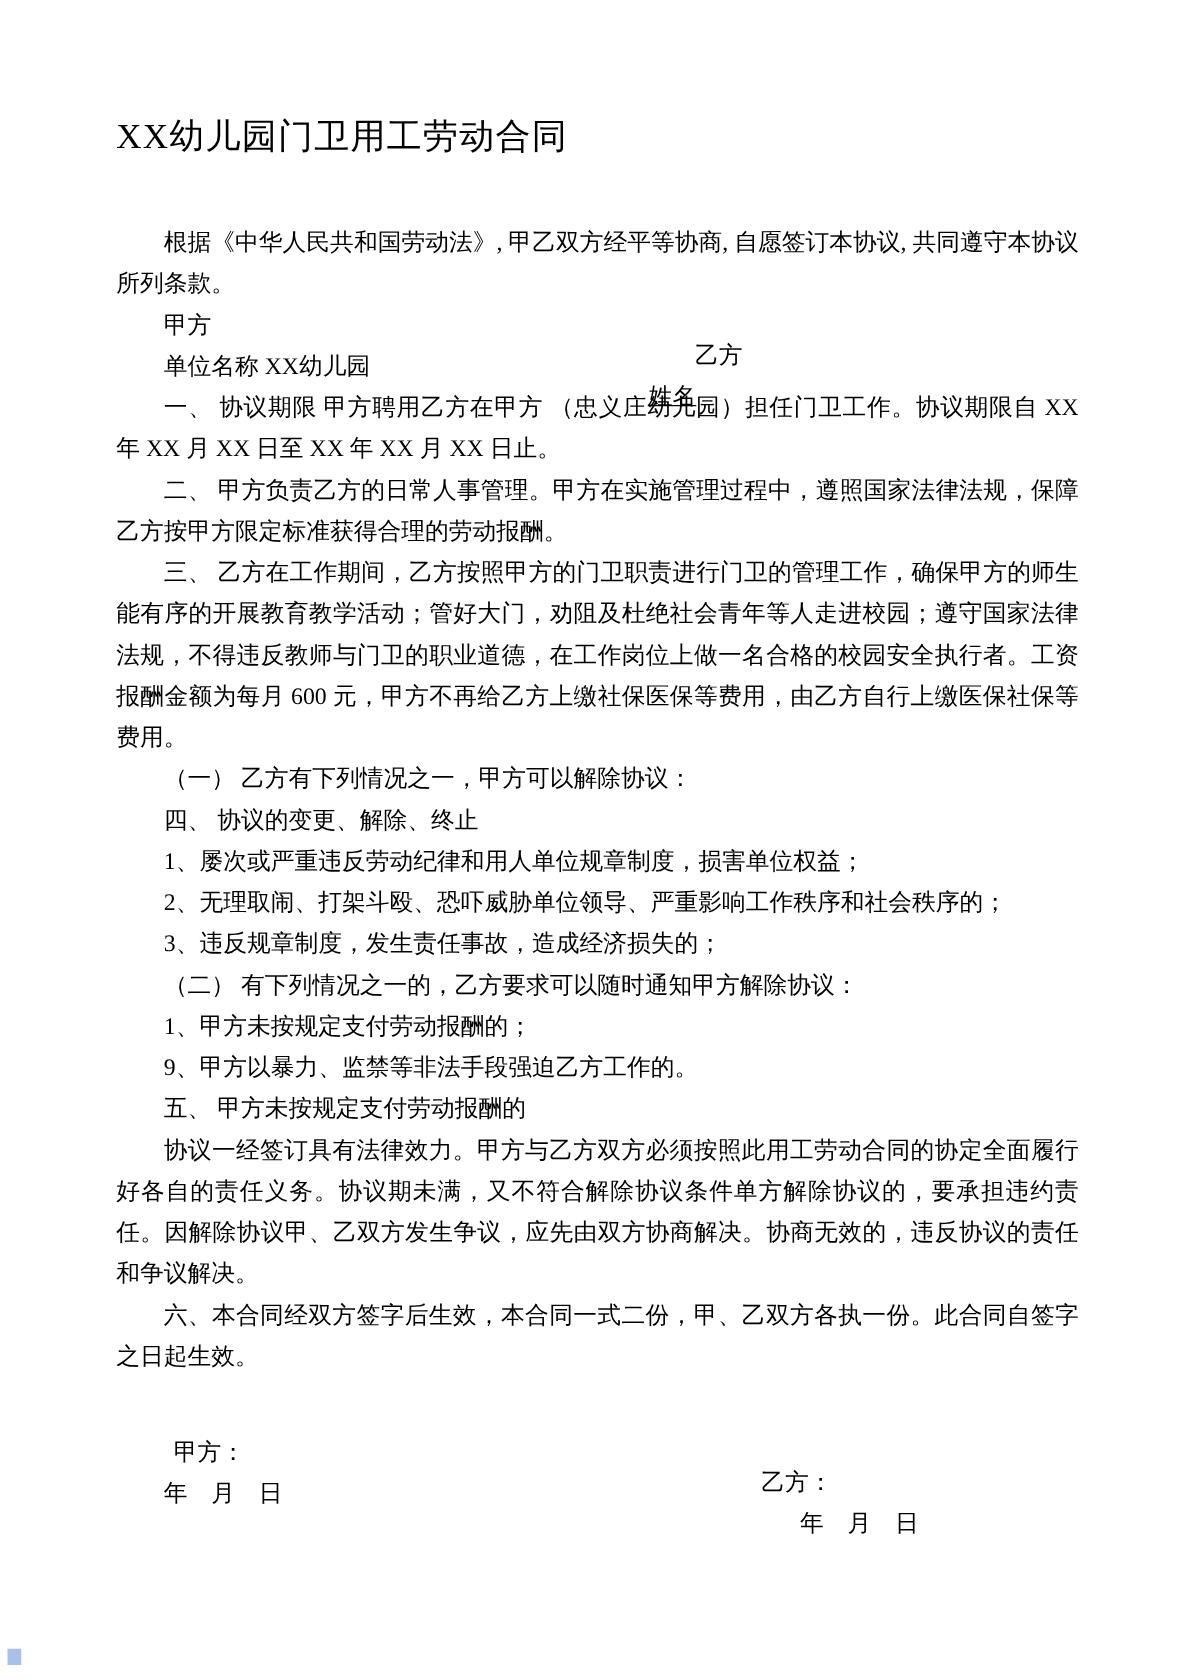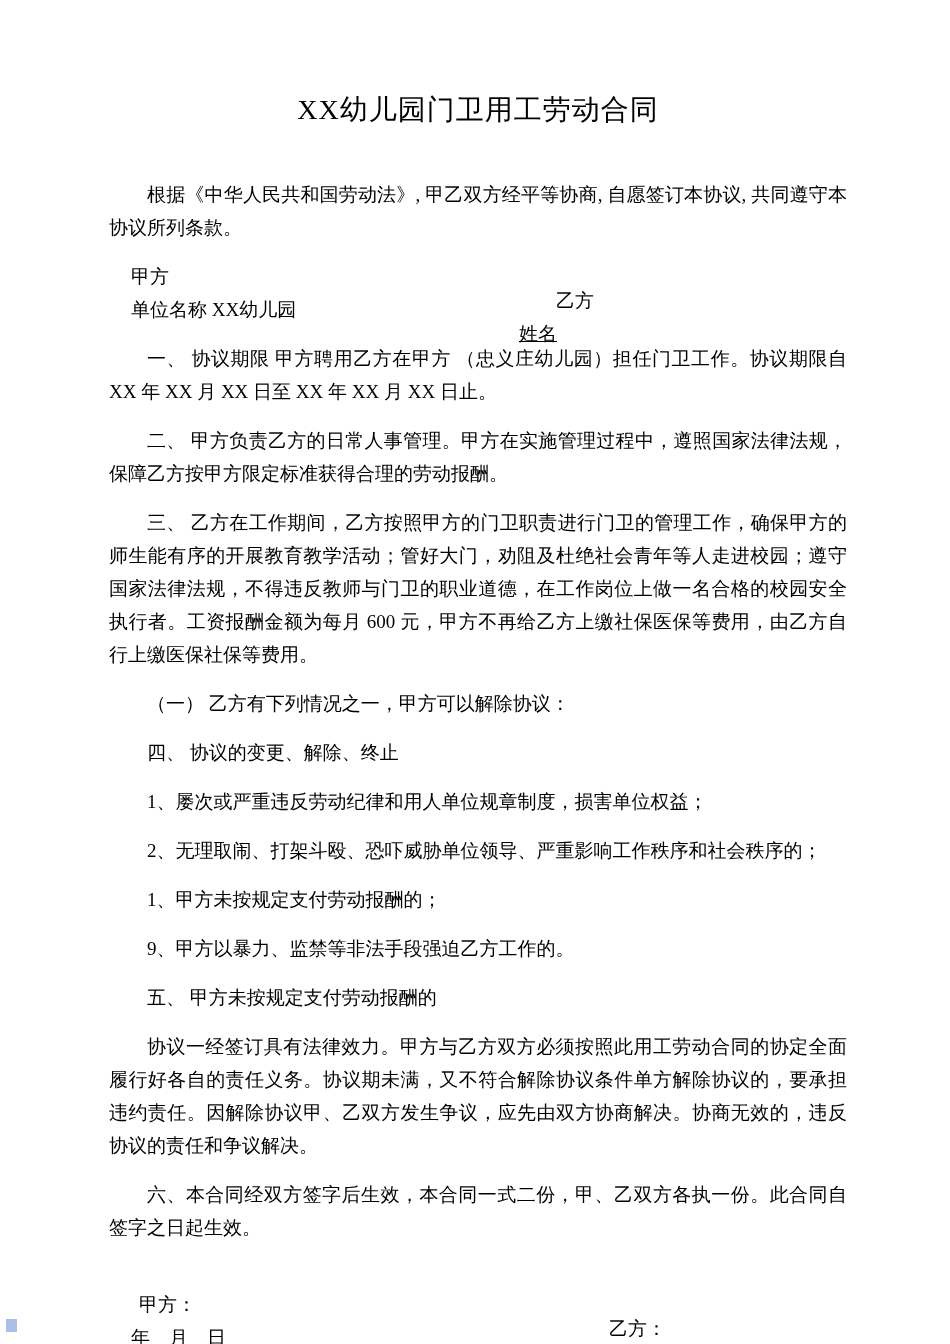--- a/index.html
+++ b/index.html
@@ -19,29 +19,29 @@
   .content {
     position: absolute;
     left: 93px;
     top: 92px;
     width: 770px;
     font-size: 19px;
     line-height: 33px;
     text-align: justify;
   }
   .doc-title {
-    text-align: center;
+    text-align: left;
     font-size: 28px;
     font-weight: 400;
     line-height: 36px;
     margin: 0 0 50px 0;
     letter-spacing: 1px;
   }
   p.para {
-    margin: 16px;
+    margin: 0;
     text-indent: 2em;
   }
   .row {
     position: relative;
     height: 33px;
   }
   .row .left {
     display: inline-block;
   }
   .row .right {
@@ -79,20 +79,22 @@
         <p class="para">根据《中华人民共和国劳动法》, 甲乙双方经平等协商, 自愿签订本协议, 共同遵守本协议所列条款。</p>
         <div class="row parties"><span class="left">甲方</span><span class="right">乙方</span></div>
         <div class="row names"><span class="left">单位名称 XX幼儿园</span><span class="right">姓名</span></div>
         <p class="para">一、 协议期限 甲方聘用乙方在甲方 （忠义庄幼儿园）担任门卫工作。协议期限自 XX 年 XX 月 XX 日至 XX 年 XX 月 XX 日止。</p>
         <p class="para">二、 甲方负责乙方的日常人事管理。甲方在实施管理过程中，遵照国家法律法规，保障乙方按甲方限定标准获得合理的劳动报酬。</p>
         <p class="para">三、 乙方在工作期间，乙方按照甲方的门卫职责进行门卫的管理工作，确保甲方的师生能有序的开展教育教学活动；管好大门，劝阻及杜绝社会青年等人走进校园；遵守国家法律法规，不得违反教师与门卫的职业道德，在工作岗位上做一名合格的校园安全执行者。工资报酬金额为每月 600 元，甲方不再给乙方上缴社保医保等费用，由乙方自行上缴医保社保等费用。</p>
         <p class="para">（一） 乙方有下列情况之一，甲方可以解除协议：</p>
         <p class="para">四、 协议的变更、解除、终止</p>
         <p class="para">1、屡次或严重违反劳动纪律和用人单位规章制度，损害单位权益；</p>
         <p class="para">2、无理取闹、打架斗殴、恐吓威胁单位领导、严重影响工作秩序和社会秩序的；</p>
+        <p class="para">3、违反规章制度，发生责任事故，造成经济损失的；</p>
+        <p class="para">（二） 有下列情况之一的，乙方要求可以随时通知甲方解除协议：</p>
         <p class="para">1、甲方未按规定支付劳动报酬的；</p>
         <p class="para">9、甲方以暴力、监禁等非法手段强迫乙方工作的。</p>
         <p class="para">五、 甲方未按规定支付劳动报酬的</p>
         <p class="para">协议一经签订具有法律效力。甲方与乙方双方必须按照此用工劳动合同的协定全面履行好各自的责任义务。协议期未满，又不符合解除协议条件单方解除协议的，要承担违约责任。因解除协议甲、乙双方发生争议，应先由双方协商解决。协商无效的，违反协议的责任和争议解决。</p>
         <p class="para">六、本合同经双方签字后生效，本合同一式二份，甲、乙双方各执一份。此合同自签字之日起生效。</p>
         <div class="row sig"><span class="left">甲方：</span><span class="right">乙方：</span></div>
         <div class="row date"><span class="left">年　月　日</span><span class="right">年　月　日</span></div>
       </div>
   </div>
   <div class="corner-mark"></div>

